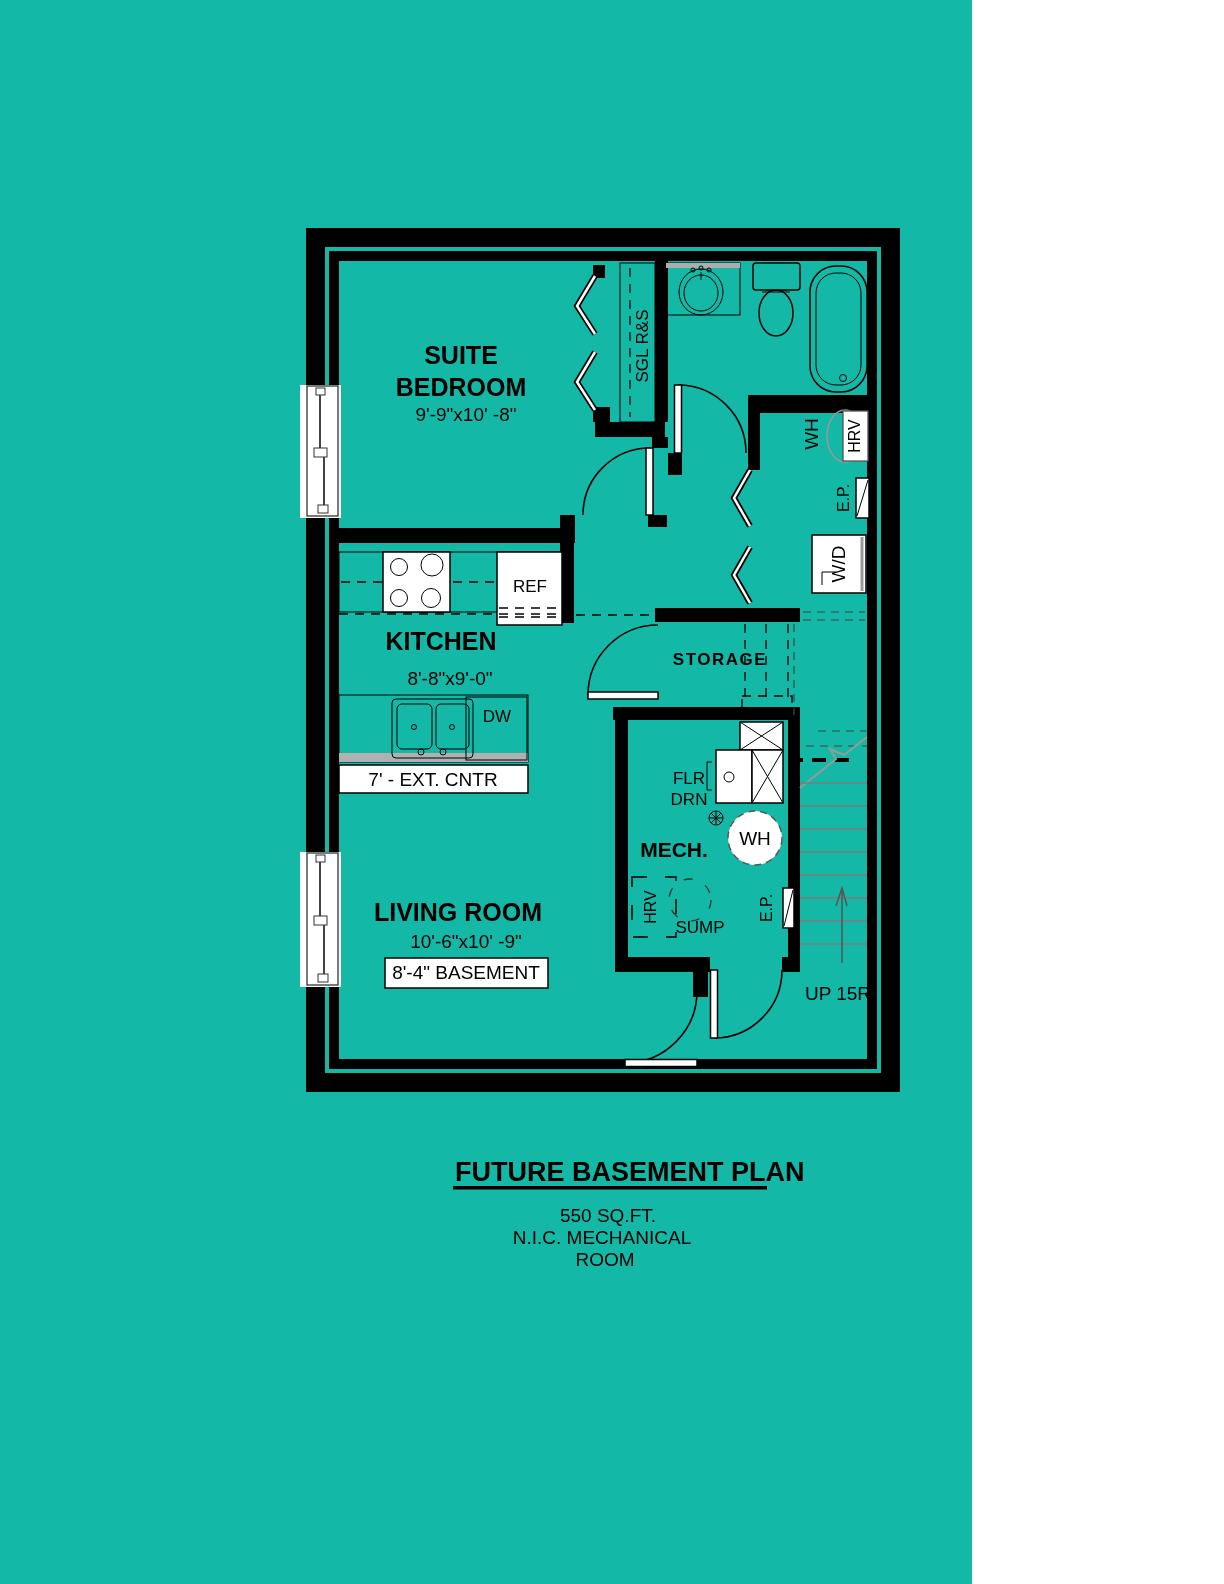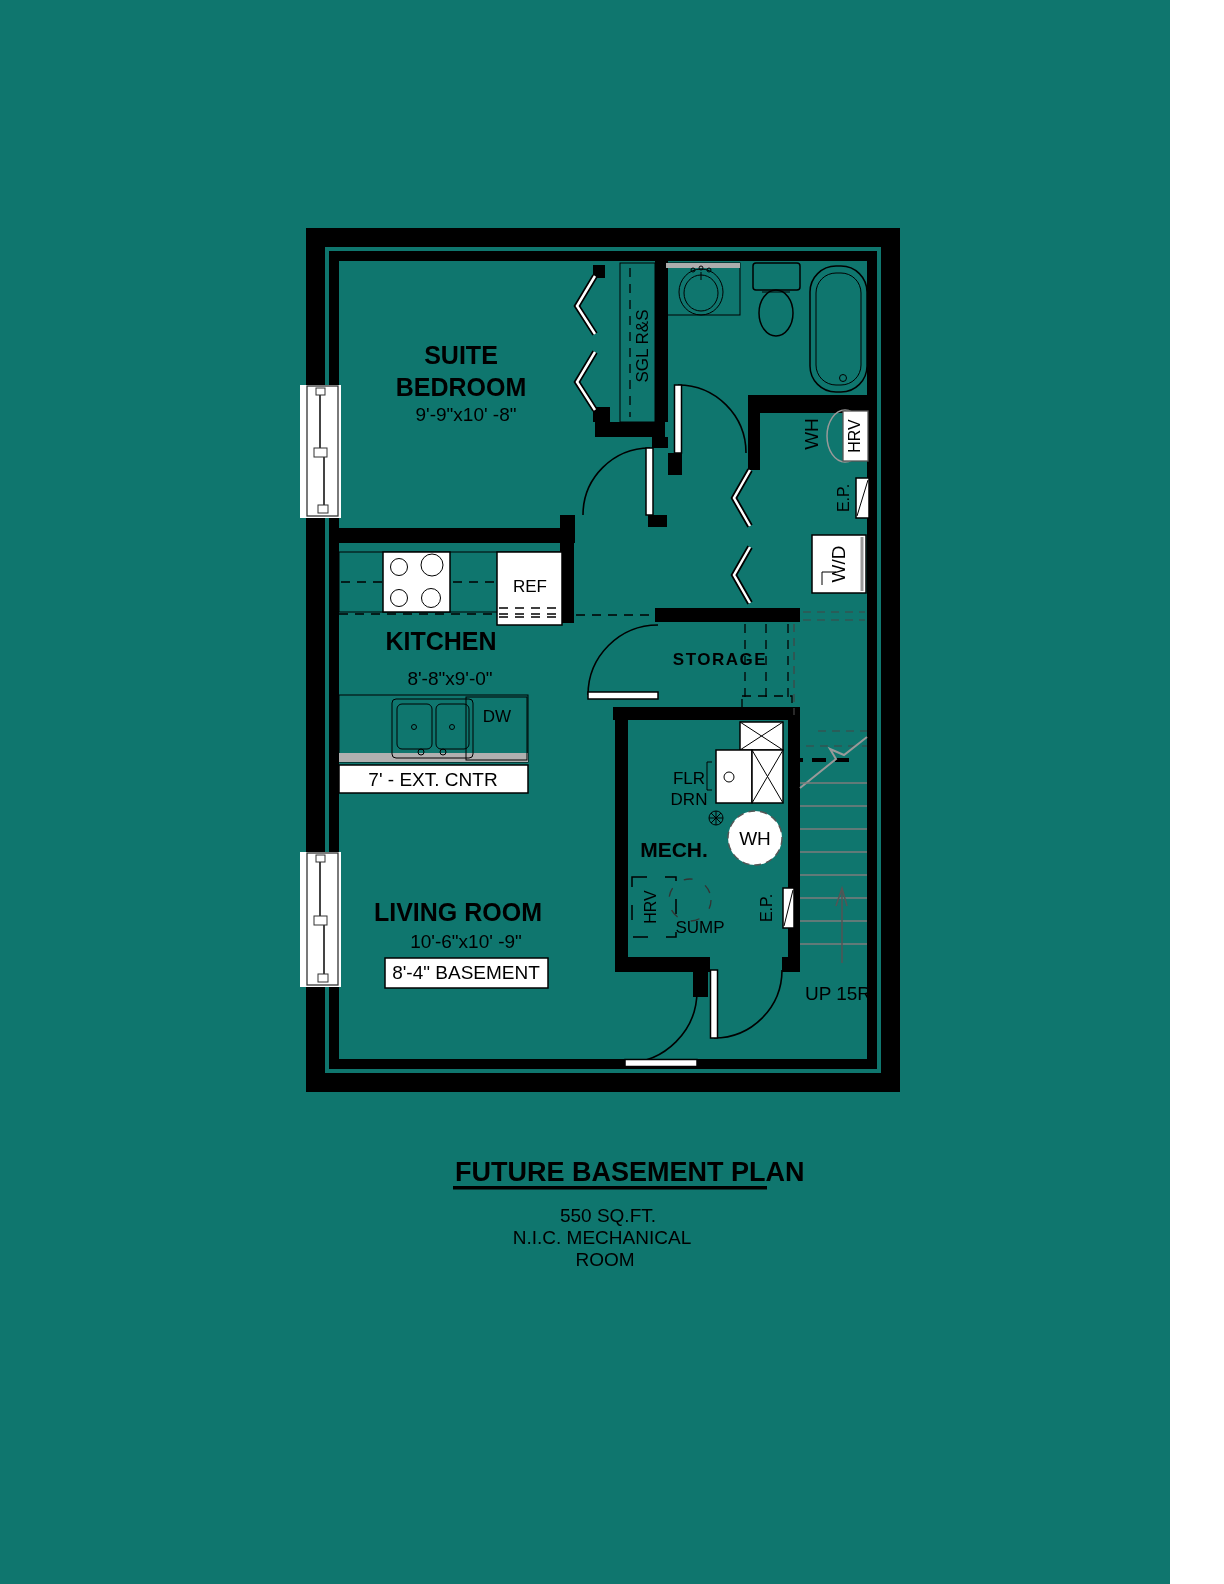--- a/index.html
+++ b/index.html
@@ -1,16 +1,16 @@
 <!DOCTYPE html>
 <html><head>
 <meta charset="utf-8">
 <style>
   html,body{margin:0;padding:0;background:#ffffff;}
-  .page{position:relative;width:1170px;height:1584px;background:#0f766e;overflow:hidden;}
+  .page{position:relative;width:972px;height:1584px;background:#14b8a6;overflow:hidden;}
   svg{display:block;}
   svg text{font-family:"Liberation Sans","DejaVu Sans",sans-serif;fill:#000;}
   .t-room{font-weight:bold;font-size:25px;}
   .t-room-sm{font-weight:bold;font-size:21px;}
   .t-dim{font-size:19px;}
   .t-lbl{font-size:17px;}
   .t-sm{font-size:16px;}
   .t-title{font-weight:bold;font-size:27px;}
   .t-store{font-weight:bold;font-size:17px;letter-spacing:1.5px;}
   .wall{fill:#000;stroke:none;}

